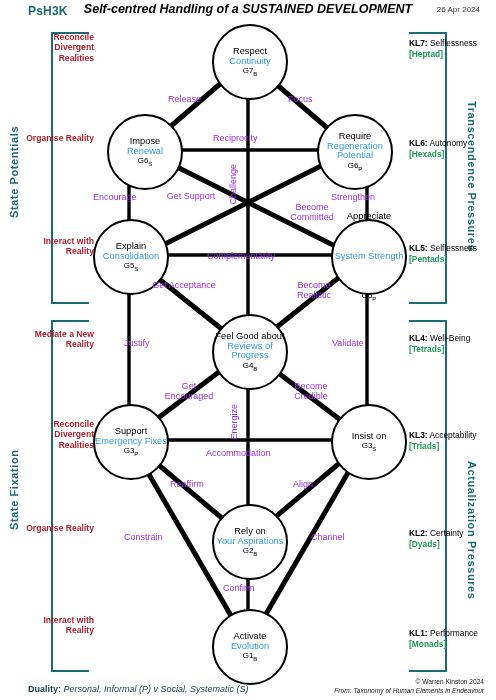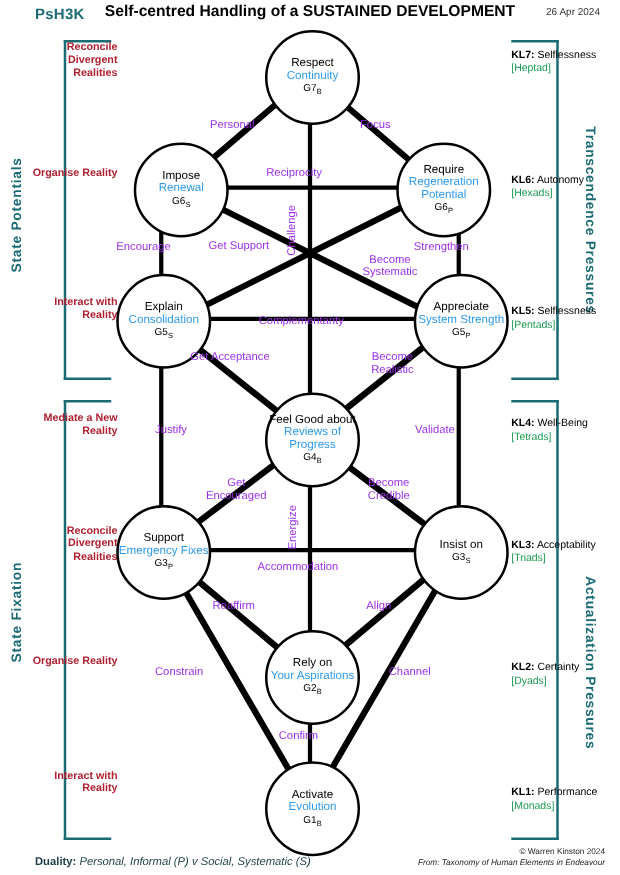--- a/index.html
+++ b/index.html
@@ -2,40 +2,40 @@
 <html><head>
 <meta charset="utf-8">
 <style>
   html,body{margin:0;padding:0;background:#ffffff;}
   body{width:496px;height:700px;position:relative;overflow:hidden;
        font-family:"Liberation Sans",sans-serif;color:#000;}
   .root{position:absolute;left:0;top:0;width:496px;height:700px;}
 
   
   .logo{position:absolute;left:28px;top:4px;font-size:12px;font-weight:bold;color:#1b6b74;letter-spacing:.2px;}
-  .title{position:absolute;left:0;top:2px;width:496px;text-align:center;font-size:12.5px;font-weight:bold;color:#000;}
+  .title{position:absolute;left:0;top:2px;width:496px;text-align:center;font-size:12.5px;font-weight:bold;color:#000;font-style:italic;}
   .date{position:absolute;right:16px;top:5px;font-size:8px;color:#333;}
 
   
   svg.canvas{position:absolute;left:0;top:0;width:496px;height:700px;}
 
   
   .brk{position:absolute;border:2.2px solid #1b6b74;}
   .brk.left{border-right:none;}
   .brk.right{border-left:none;}
 
   .axis-label{position:absolute;color:#1b6b74;font-size:11px;font-weight:bold;
               writing-mode:vertical-rl;text-align:center;letter-spacing:.6px;}
   .axis-label.lft{transform:rotate(180deg);}
 
   .side-text{position:absolute;font-size:8.6px;font-weight:bold;color:#b02030;line-height:1.22;}
   .side-text.l{text-align:right;}
   .kl{position:absolute;font-size:8.4px;line-height:1.25;color:#000;}
   .kl b{font-weight:bold;}
-  .kl .bk{color:#1a9a52;font-weight:normal;}
+  .kl .bk{color:#1a9a52;font-weight:bold;}
 
   
   .node{position:absolute;border-radius:50%;background:#fff;border:2.3px solid #000;
         display:flex;flex-direction:column;align-items:center;justify-content:center;
         text-align:center;line-height:1.06;z-index:5;}
   .n-top{font-size:9.3px;color:#000;}
   .n-mid{font-size:9.3px;color:#2f9ae8;}
   .n-code{font-size:8px;color:#000;margin-top:1px;}
   .n-code sub{font-size:6px;}
 
@@ -149,27 +149,27 @@
     <div><b>KL2:</b>
       <span>Certainty</span></div>
     <div class="bk">[Dyads]</div>
   </div>
   <div class="kl" style="left:409px; top:628px;">
     <div><b>KL1:</b>
       <span>Performance</span></div>
     <div class="bk">[Monads]</div>
   </div>
 
-  <div class="elabel" style="left:168px; top:95px;">Personal</div>
+  <div class="elabel" style="left:168px; top:95px;">Release</div>
   <div class="elabel" style="left:288px; top:95px;">Focus</div>
   <div class="elabel" style="left:213px; top:134px;">Reciprocity</div>
   <div class="elabel vert" style="left:229px; top:164px;">Challenge</div>
   <div class="elabel" style="left:93px;  top:193px;">Encourage</div>
   <div class="elabel two" style="left:159px; top:192px;">Get Support</div>
-  <div class="elabel two" style="left:280px; top:203px;">Become Systematic</div>
+  <div class="elabel two" style="left:280px; top:203px;">Become Committed</div>
   <div class="elabel" style="left:331px; top:193px;">Strengthen</div>
   <div class="elabel" style="left:207px; top:252px;">Complementarity</div>
   <div class="elabel two" style="left:152px; top:281px;">Get Acceptance</div>
   <div class="elabel two" style="left:282px; top:281px;">Become Realistic</div>
   <div class="elabel" style="left:124px; top:339px;">Justify</div>
   <div class="elabel" style="left:332px; top:339px;">Validate</div>
   <div class="elabel two" style="left:157px; top:382px;">Get Encouraged</div>
   <div class="elabel two" style="left:279px; top:382px;">Become Credible</div>
   <div class="elabel vert" style="left:230px; top:404px;">Energize</div>
   <div class="elabel" style="left:206px; top:449px;">Accommodation</div>
@@ -196,21 +196,21 @@
     <div class="n-mid">Regeneration Potential</div>
     <div class="n-code"><span>G6</span><sub>P</sub></div>
   </div>
 
   <div class="node" style="left:93px;  top:219px; width:72px; height:72px;">
     <div class="n-top">Explain</div>
     <div class="n-mid">Consolidation</div>
     <div class="n-code"><span>G5</span><sub>S</sub></div>
   </div>
 
-  <div class="node" style="left:331px; top:219px; width:72px; height:72px;">
+  <div class="node" style="left:331px; top:219px; width:72px; height:72px;gap:30px;">
     <div class="n-top">Appreciate</div>
     <div class="n-mid">System Strength</div>
     <div class="n-code"><span>G5</span><sub>P</sub></div>
   </div>
 
   <div class="node" style="left:212px; top:314px; width:72px; height:72px;">
     <div class="n-top">Feel Good about</div>
     <div class="n-mid">Reviews of Progress</div>
     <div class="n-code"><span>G4</span><sub>B</sub></div>
   </div>

